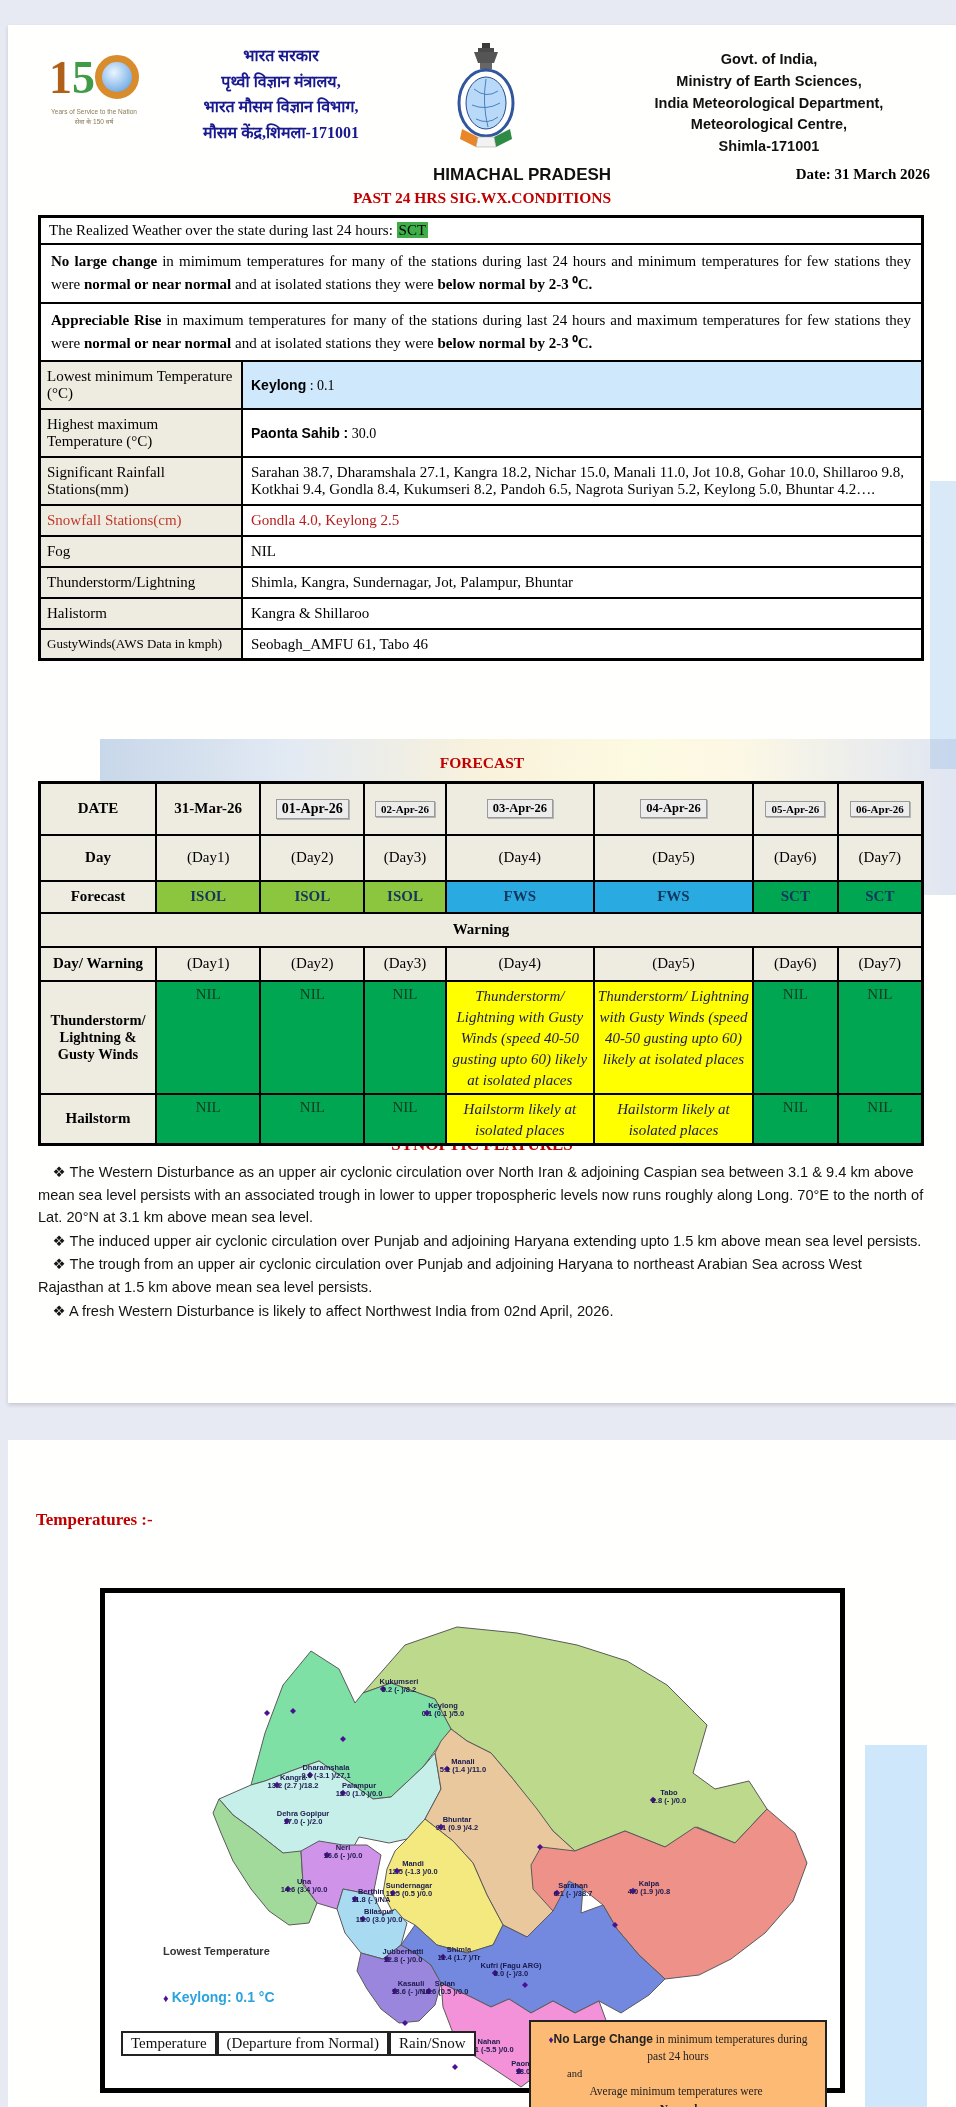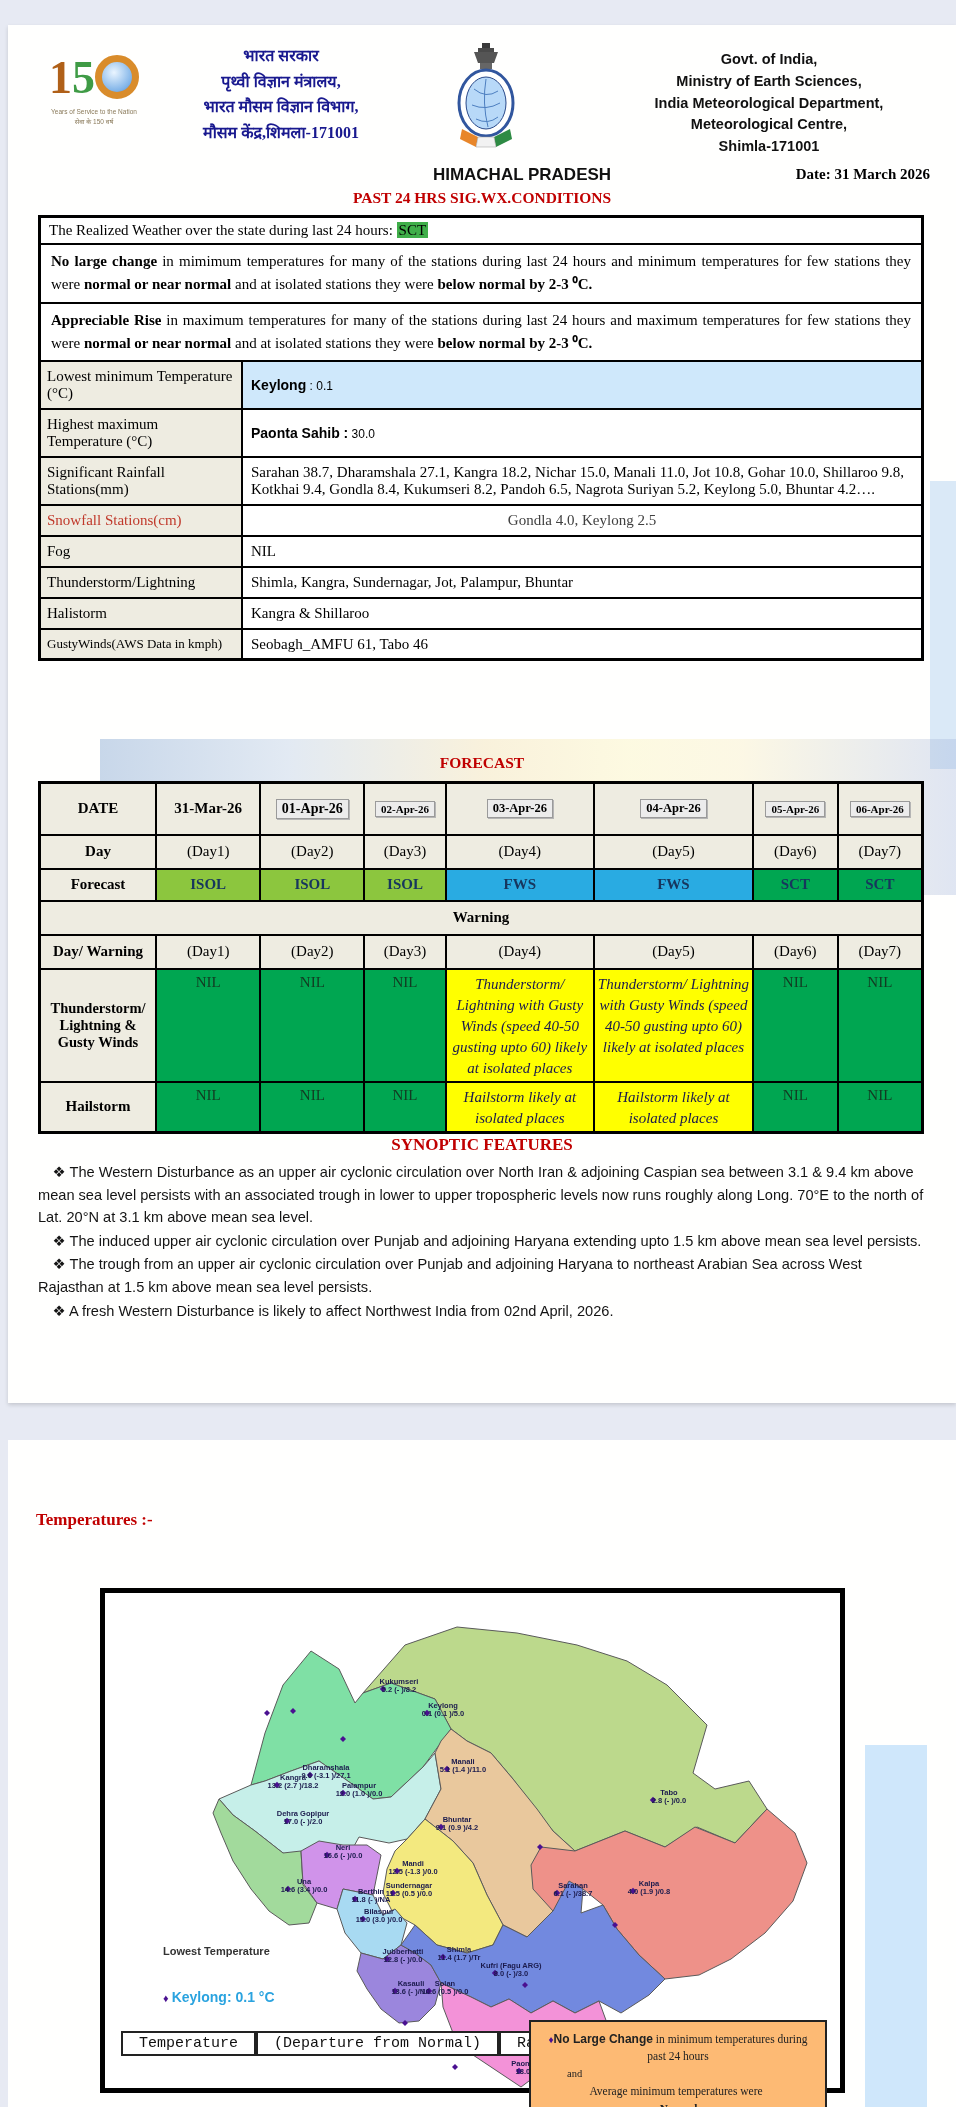--- a/index.html
+++ b/index.html
@@ -37,38 +37,38 @@
 
   
   table{border-collapse:collapse;border-radius:24px;}
   .cond-table{position:absolute;top:190px;left:30px;width:886px;border:3px solid #000;background:#fff;}
   .cond-table td{border:2.5px solid #000;padding:4px 8px;font-size:15px;vertical-align:middle;}
   .cond-table .lbl{width:188px;background:#eeece1;font-weight:normal;padding:6px 6px;}
   .cond-table .para{line-height:1.55;padding:5px 10px;text-align:justify;}
   .hl-green{background:#3fae49;padding:0 2px;}
   .val-blue{background:#cfe8fb;}
   .sans-b{font-family:"Liberation Sans",sans-serif;font-weight:bold;font-size:14px;}
-  .sans-r{font-family:Liberation Sans, sans-serif;font-size:12px;}
-  .red-t{color:#404040;text-align:center;}
+  .sans-r{font-family:Liberation Serif, serif;font-size:14px;}
+  .red-t{color:#b91c1c;}
   .lbl-red{color:#c0392b;}
 
   
   .watermark{position:absolute;top:714px;left:92px;width:856px;height:156px;z-index:1;
      background:linear-gradient(90deg,rgba(110,150,200,.38),rgba(140,170,210,.25) 22%,
        rgba(235,210,140,.30) 45%,rgba(250,243,190,.45) 62%,rgba(245,230,170,.30) 75%,rgba(150,170,215,.30));}
   .side-strip1{position:absolute;right:0;top:456px;width:26px;height:288px;background:rgba(172,207,240,.45);}
 
   
   .fw-table{position:absolute;top:756px;left:30px;width:886px;table-layout:fixed;
      border:3px solid #000;background:#eeece1;z-index:2;}
   .fw-table td{border:2px solid #000;background:#eeece1;text-align:center;
      font-size:15px;padding:2px;vertical-align:middle;}
   .fw-table td.rowlbl{font-weight:bold;}
   .fw-table .h-date{height:52px;}
-  .fw-table .h-day{height:34px;}
+  .fw-table .h-day{height:46px;}
   .fw-table .h-fc{height:32px;}
   .fw-table .h-dw{height:34px;}
   .fw-table .h-th{height:106px;}
   .fw-table .h-ha{height:50px;}
   .datecell{font-weight:bold;}
   .chip{display:inline-block;background:#ececec;border:1px solid #9a9a9a;
      box-shadow:1px 1px 0 #b5b5b5;padding:1px 5px;font-weight:bold;}
   .chip-a{font-size:14px;}
   .chip-b{font-size:12.5px;}
   .chip-c{font-size:11px;}
@@ -92,22 +92,22 @@
   .map-box{position:absolute;top:148px;left:92px;width:745px;height:505px;
      border:5px solid #000;background:#fff;box-sizing:border-box;}
   .map-svg{position:absolute;left:0;top:0;width:735px;height:495px;}
   .map-title{position:absolute;top:14px;left:50%;transform:translateX(-50%);
      width:468px;background:#fff;border:1px solid #777;outline:2px solid #ddd;
      text-align:center;font-size:15.5px;line-height:1.45;padding:4px 0;}
   .lowest-lbl{position:absolute;left:58px;top:352px;font:bold 11px "Liberation Sans",sans-serif;color:#333;}
   .keylong-lbl{position:absolute;left:58px;top:396px;font:bold 14px "Liberation Sans",sans-serif;color:#2aa3df;}
   .keylong-lbl .dm{color:#4a1191;font-size:11px;}
   .map-legend{position:absolute;left:16px;top:438px;display:flex;}
-  .map-legend .lg{border:2px solid #222;background:#fff;padding:2px 16px;
-     font-family:Liberation Mono, monospace;font-size:15px;color:#111;white-space:nowrap;}
+  .map-legend .lg{border:2px solid #222;background:#fff;padding:2px 8px;
+     font-family:Liberation Serif, serif;font-size:15px;color:#111;white-space:nowrap;}
   .map-note{position:absolute;left:424px;top:398px;width:278px;height:82px;
      border:2px solid #222;background:#fdba74;font-size:11.5px;text-align:center;
      padding:8px 8px 0 8px;line-height:1.5;color:#222;box-sizing:content-box;margin-top:29px;}
   .map-note .nb{font-family:"Liberation Sans",sans-serif;font-weight:bold;font-size:12px;}
   .map-note .and{display:block;text-align:left;padding-left:28px;font-size:10.5px;}
   .map-note .dm{color:#4a1191;font-size:10px;}
   .note-l3{display:flex;justify-content:space-between;align-items:center;padding:2px 4px 0 0;flex-direction:column;}
 </style>
 </head>
 <body>

